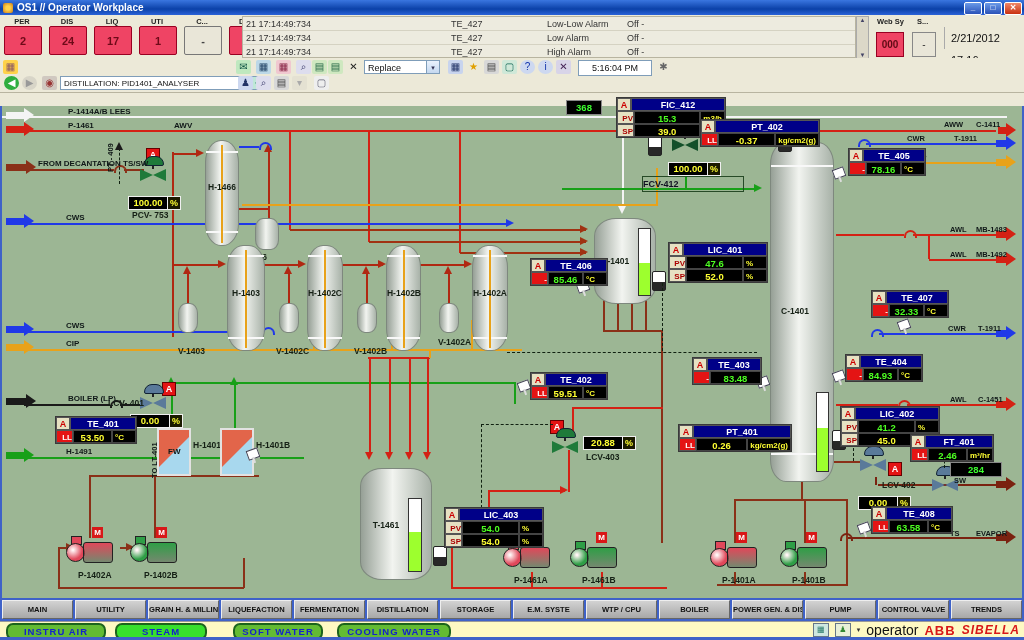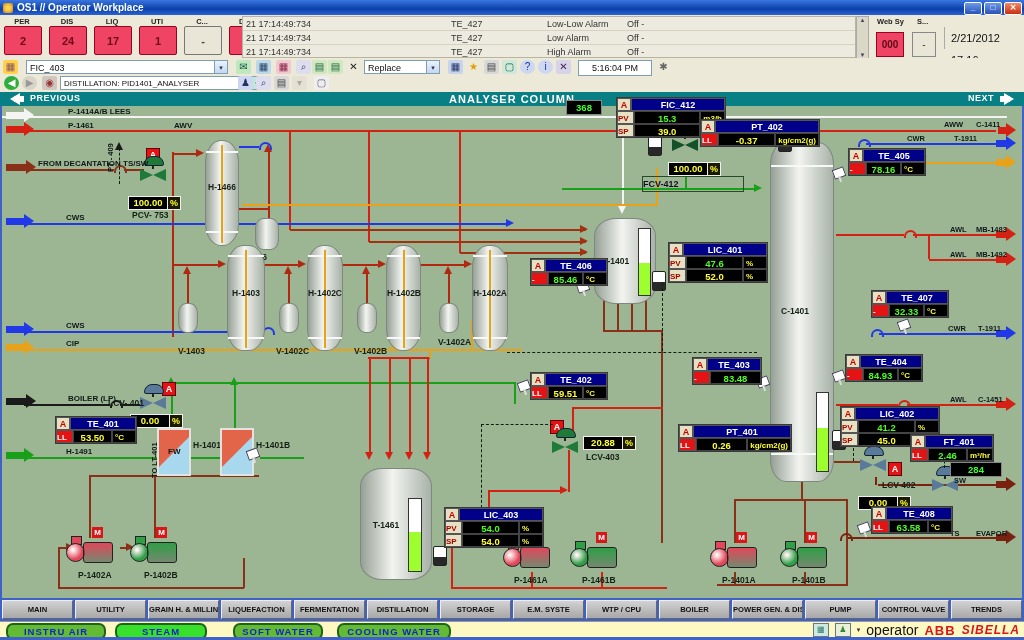--- a/index.html
+++ b/index.html
@@ -99,21 +99,21 @@
   .sensor{position:absolute;width:10px;height:8px;background:#fff;border:1px solid #445;transform:rotate(-20deg);}
   .sensor::after{content:"";position:absolute;left:3px;top:7px;width:2px;height:6px;background:#ddd;}
   .inst{position:absolute;width:12px;height:18px;background:linear-gradient(#fff 55%,#282828 55%);
      border:1px solid #222;border-radius:2px;}
   
   .fp{position:absolute;background:#000;border:1px solid #3a3a3a;font-weight:bold;}
   .fph{display:flex;height:13px;}
   .fpa{width:14px;background:#e6e1c2;color:#c00;font-size:9px;text-align:center;line-height:13px;border:1px solid #555;box-sizing:border-box;}
   .fpt{flex:1;background:#000088;color:#fff;font-size:9px;text-align:center;line-height:13px;border:1px solid #555;box-sizing:border-box;}
   .fpr{display:flex;height:13px;}
-  .fpb{width:17px;background:#e6e1c2;color:#a00;font-size:8px;text-align:left;line-height:13px;border:1px solid #555;box-sizing:border-box;}
+  .fpb{width:17px;background:#e6e1c2;color:#a00;font-size:8px;text-align:right;line-height:13px;border:1px solid #555;box-sizing:border-box;}
   .fpb.r{background:#e41414;color:#fff;}
   .fpv{flex:1;font-size:9.5px;text-align:center;line-height:13px;background:#000;border:1px solid #444;box-sizing:border-box;}
   .fpv.g{color:#4dff22;} .fpv.y{color:#ffff33;}
   .fpu{min-width:24px;padding:0 2px;font-size:8px;color:#ffff33;line-height:13px;background:#000;border:1px solid #444;box-sizing:border-box;}
   .vbox{position:absolute;display:flex;border:1px solid #f0f0f0;}
   .vbox .vv{background:#000;color:#ffff33;font-size:9.5px;font-weight:bold;padding:0 3px;line-height:12px;min-width:32px;text-align:center;}
   .vbox .vu{background:#1a1a00;color:#ffff33;font-size:9px;font-weight:bold;padding:0 2px;line-height:12px;border-left:1px solid #f0f0f0;}
   .gnum{position:absolute;background:#000;border:1px solid #888;color:#3cff30;font-size:9.5px;font-weight:bold;
      text-align:center;line-height:13px;}
   .eqlbl{position:absolute;font-size:8.5px;font-weight:bold;color:#152015;white-space:nowrap;text-align:center;}
@@ -189,24 +189,20 @@
       </div>
     <span id="webbox">Web Sy</span>
     <span id="webbtn">000</span>
     <span id="slabel">S...</span>
     <span id="sbtn">-</span>
     <span id="dtbox">2/21/2012 17:16</span>
   </div>
 
   <div class="ab" id="toolbar">
     <span class="ticon" style="left:3px;top:2px;background:#ffd24a;color:#856">▦</span>
-    <div class="combo" style="left:26px;top:2px;width:202px">
-      <span>FIC_403</span>
-      <span class="dd">▾</span>
-    </div>
     <span class="ticon" style="left:236px;top:2px;background:#bfe8bf;color:#154">✉</span>
     <span class="ticon" style="left:256px;top:2px;background:#bcd8e8;color:#246">▦</span>
     <span class="ticon" style="left:276px;top:2px;background:#f0c8d0;color:#824">▦</span>
     <span class="ticon" style="left:296px;top:2px;background:#dde;color:#336">⌕</span>
     <span class="ticon" style="left:312px;top:2px;background:#cfe8c0;color:#264">▤</span>
     <span class="ticon" style="left:328px;top:2px;background:#cfe8c0;color:#264">▤</span>
     <span class="ticon" style="left:346px;top:2px;background:#ece9d8;color:#222">✕</span>
     <div class="combo" style="left:364px;top:2px;width:76px">
       <span>Replace</span>
       <span class="dd">▾</span>
@@ -228,29 +224,20 @@
       <span>DISTILLATION: PID1401_ANALYSER</span>
       <span class="dd" style="background:#bfe8d8;color:#165">▾</span>
     </div>
     <span class="ticon" style="left:238px;top:18px;background:#cdd8f0;color:#236">♟</span>
     <span class="ticon" style="left:256px;top:18px;background:#dde;color:#336">⌕</span>
     <span class="ticon" style="left:274px;top:18px;background:#d8d8d8;color:#444">▤</span>
     <span class="ticon" style="left:292px;top:18px;background:#e4e1d2;color:#aaa">▾</span>
     <span class="ticon" style="left:314px;top:18px;background:#eee;color:#667">▢</span>
   </div>
 
-  <div class="ab" id="tealbar">
-    <span class="warr-l" style="left:4px;top:1px"></span>
-    <span class="warr-bar" style="left:14px"></span>
-    <span class="navlbl" style="left:30px">PREVIOUS</span>
-    <span id="ptitle">ANALYSER COLUMN</span>
-    <span class="navlbl" style="right:30px">NEXT</span>
-    <span class="warr-bar" style="right:14px"></span>
-    <span class="warr-r" style="right:4px;top:1px"></span>
-  </div>
 
   <div class="ab" id="mimic">
 
     <div class="sa" style="--c:#f4f4f4;left:4px;top:6px;width:18px"></div>
     <div class="p" style="--c:#f4f4f4;left:0px;top:10px;width:1005px;height:2px"></div>
     <div class="p" style="--c:#f4f4f4;left:620px;top:10px;width:2px;height:92px"></div>
     <div class="ar ar-d" style="--c:#f4f4f4;left:616px;top:100px"></div>
 
     <div class="sa" style="--c:#d42114;left:4px;top:20px;width:18px"></div>
     <div class="p" style="left:22px;top:24px;width:972px;height:2px"></div>

